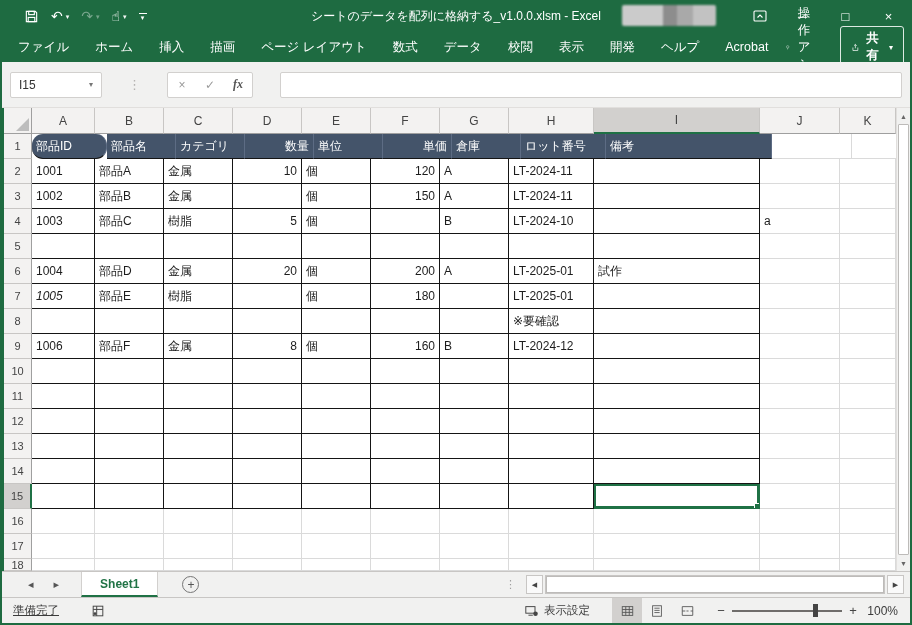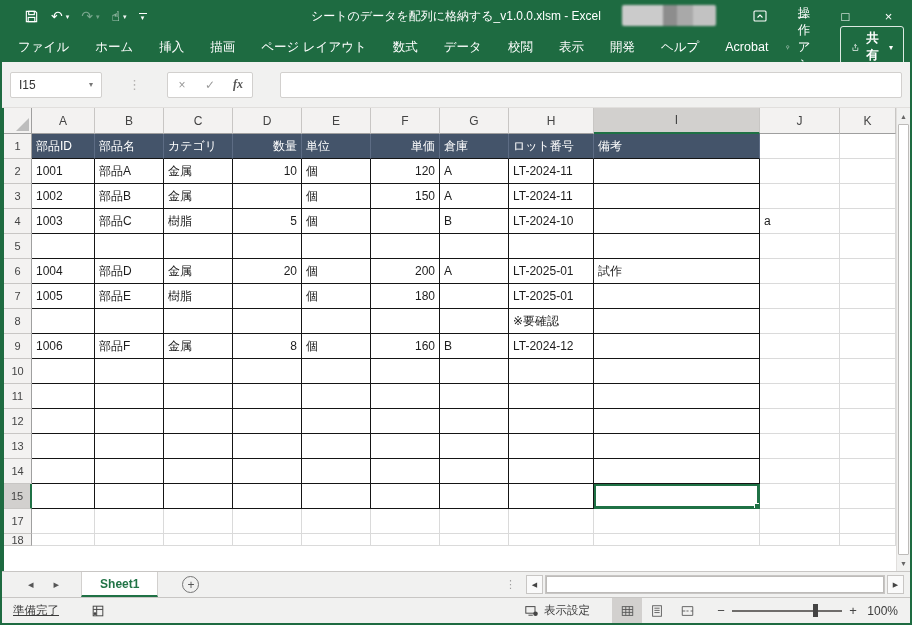--- a/index.html
+++ b/index.html
@@ -233,21 +233,21 @@
           <div class="colhdr" style="width: 69px;">F</div>
           <div class="colhdr" style="width: 69px;">G</div>
           <div class="colhdr" style="width: 85px;">H</div>
           <div class="colhdr hsel" style="width: 166px;">I</div>
           <div class="colhdr" style="width: 80px;">J</div>
           <div class="colhdr" style="width: 56px;">K</div>
         </div>
       <div class="sheetrows">
           <div class="grow">
             <div class="rowhdr">1</div>
-            <div class="cell tbl thead" style="width: 63px;">部品ID</div>
+            <div class="cell tbl thead" style="width: 75px; border-radius: 11px;">部品ID</div>
             <div class="cell tbl thead" style="width: 69px;">部品名</div>
             <div class="cell tbl thead" style="width: 69px;">カテゴリ</div>
             <div class="cell tbl thead right" style="width: 69px;">数量</div>
             <div class="cell tbl thead" style="width: 69px;">単位</div>
             <div class="cell tbl thead right" style="width: 69px;">単価</div>
             <div class="cell tbl thead" style="width: 69px;">倉庫</div>
             <div class="cell tbl thead" style="width: 85px;">ロット番号</div>
             <div class="cell tbl thead" style="width: 166px;">備考</div>
             <div class="cell" style="width: 80px;"></div>
             <div class="cell" style="width: 56px;"></div>
@@ -317,21 +317,21 @@
             <div class="cell tbl" style="width: 69px;">個</div>
             <div class="cell tbl right" style="width: 69px;">200</div>
             <div class="cell tbl" style="width: 69px;">A</div>
             <div class="cell tbl" style="width: 85px;">LT-2025-01</div>
             <div class="cell tbl" style="width: 166px;">試作</div>
             <div class="cell" style="width: 80px;"></div>
             <div class="cell" style="width: 56px;"></div>
           </div>
           <div class="grow">
             <div class="rowhdr">7</div>
-            <div class="cell tbl" style="width: 63px;">1005</div>
+            <div class="cell tbl" style="width: 63px; font-style: italic;">1005</div>
             <div class="cell tbl" style="width: 69px;">部品E</div>
             <div class="cell tbl" style="width: 69px;">樹脂</div>
             <div class="cell tbl right" style="width: 69px;"></div>
             <div class="cell tbl" style="width: 69px;">個</div>
             <div class="cell tbl right" style="width: 69px;">180</div>
             <div class="cell tbl" style="width: 69px;"></div>
             <div class="cell tbl" style="width: 85px;">LT-2025-01</div>
             <div class="cell tbl" style="width: 166px;"></div>
             <div class="cell" style="width: 80px;"></div>
             <div class="cell" style="width: 56px;"></div>
@@ -438,20 +438,34 @@
             <div class="rowhdr hsel">15</div>
             <div class="cell tbl" style="width: 63px;"></div>
             <div class="cell tbl" style="width: 69px;"></div>
             <div class="cell tbl" style="width: 69px;"></div>
             <div class="cell tbl right" style="width: 69px;"></div>
             <div class="cell tbl" style="width: 69px;"></div>
             <div class="cell tbl right" style="width: 69px;"></div>
             <div class="cell tbl" style="width: 69px;"></div>
             <div class="cell tbl" style="width: 85px;"></div>
             <div class="cell tbl selcell" style="width: 166px;"></div>
+            <div class="cell" style="width: 80px;"></div>
+            <div class="cell" style="width: 56px;"></div>
+          </div>
+          <div class="grow">
+            <div class="rowhdr">16</div>
+            <div class="cell" style="width: 63px;"></div>
+            <div class="cell" style="width: 69px;"></div>
+            <div class="cell" style="width: 69px;"></div>
+            <div class="cell right" style="width: 69px;"></div>
+            <div class="cell" style="width: 69px;"></div>
+            <div class="cell right" style="width: 69px;"></div>
+            <div class="cell" style="width: 69px;"></div>
+            <div class="cell" style="width: 85px;"></div>
+            <div class="cell" style="width: 166px;"></div>
             <div class="cell" style="width: 80px;"></div>
             <div class="cell" style="width: 56px;"></div>
           </div>
           <div class="grow">
             <div class="rowhdr">17</div>
             <div class="cell" style="width: 63px;"></div>
             <div class="cell" style="width: 69px;"></div>
             <div class="cell" style="width: 69px;"></div>
             <div class="cell right" style="width: 69px;"></div>
             <div class="cell" style="width: 69px;"></div>

